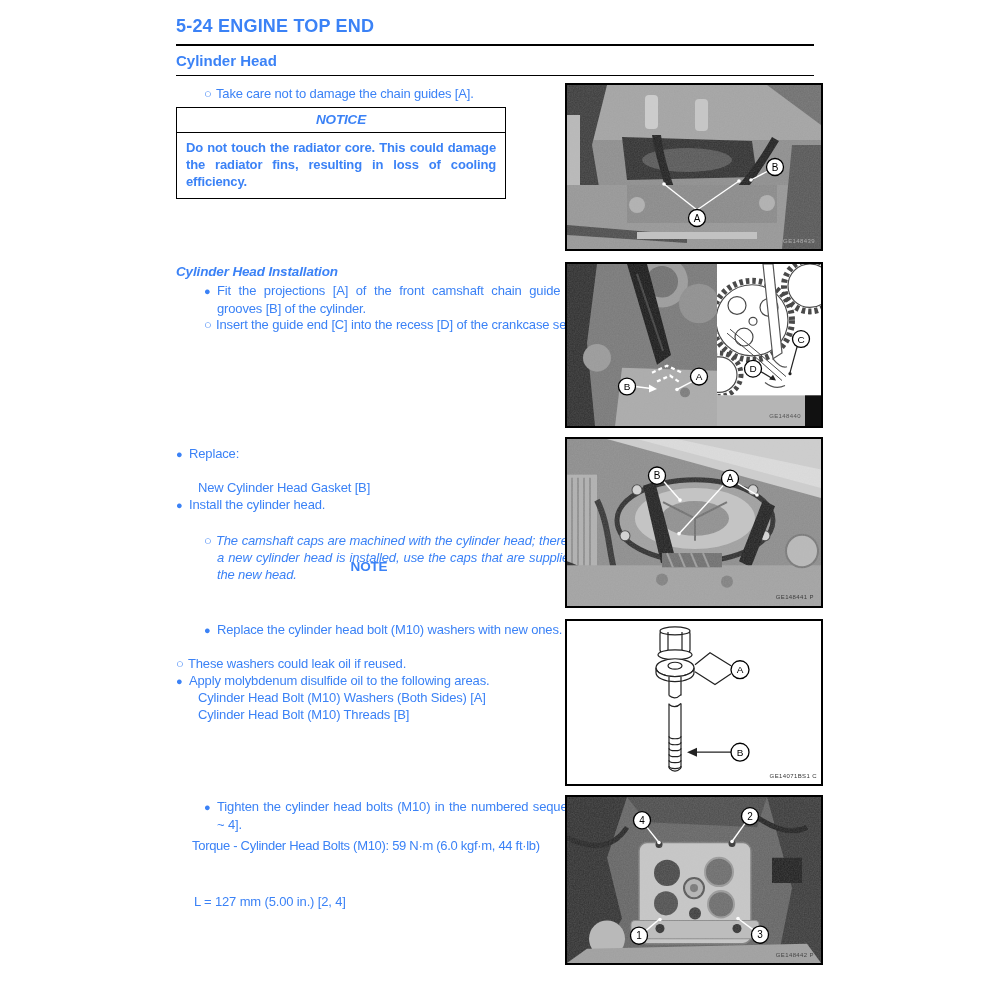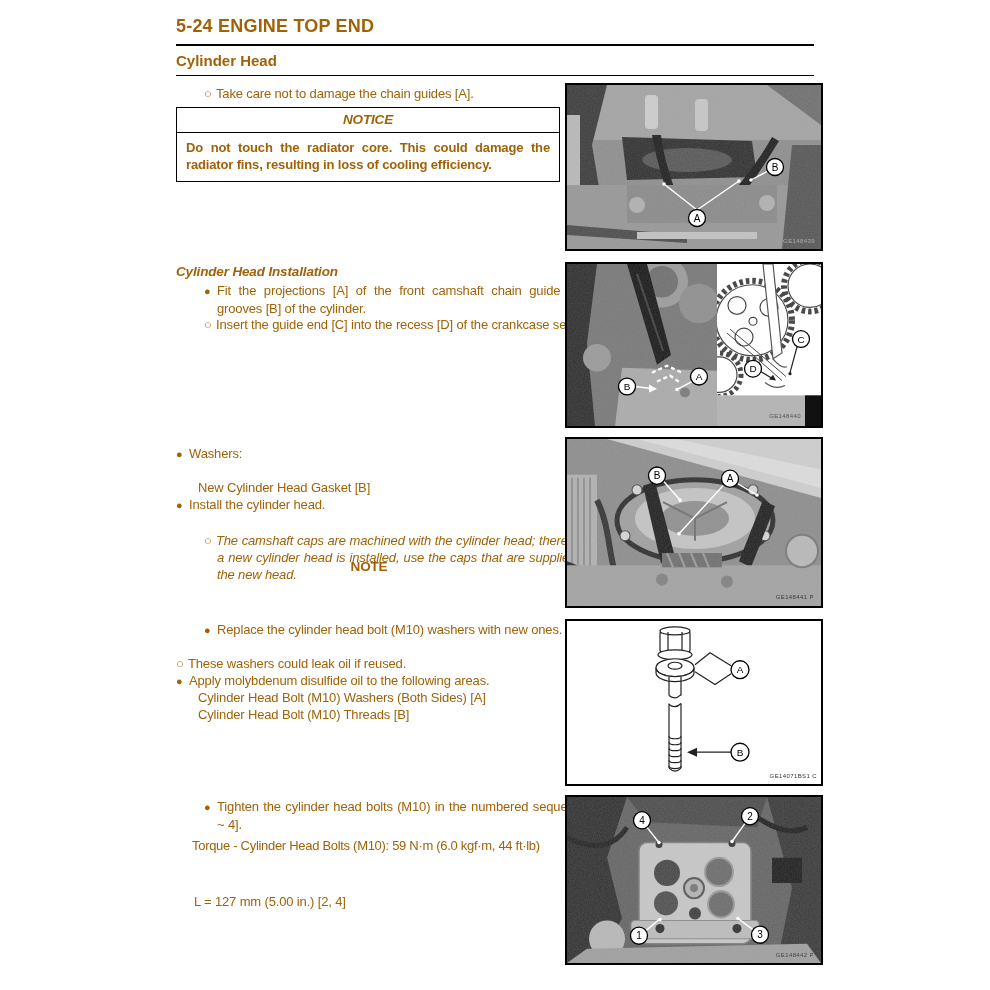--- a/index.html
+++ b/index.html
@@ -1,17 +1,17 @@
 <!DOCTYPE html>
 <html><head>
 <meta charset="utf-8">
 <style>
   html,body { margin:0; padding:0; background:#fff; }
   .page { position:relative; width:990px; height:990px; background:#ffffff;
-          font-family:"Liberation Sans", sans-serif; color:#a16207; overflow:hidden;border-radius:22px; }
+          font-family:"Liberation Sans", sans-serif; color:#3b82f6; overflow:hidden;border-radius:22px; }
 
   
   .hdr { position:absolute; left:176px; top:16px; width:638px; }
   .hdr h1 { font-size:18px; font-weight:bold; margin:0 0 7px 0; letter-spacing:0.2px; }
   .rule-thick { border-top:2px solid #000; margin:0 0 6px 0; }
   .hdr h2 { font-size:15px; font-weight:bold; margin:0 0 6px 0; }
   .rule-thin { border-top:1.5px solid #000; }
 
   
   .tcol { position:absolute; left:176px; top:0; width:386px; height:990px;
@@ -19,21 +19,21 @@
   .blk { position:absolute; left:0; width:386px; margin:0; }
   .just { text-align:justify; text-align-last:left;margin-left:28px; }
   .hang { padding-left:13px; text-indent:-13px; }
   .mk  { display:inline-block; width:13px; text-indent:0; font-size:11px; vertical-align:0.5px; }
   .mkc { display:inline-block; width:12px; text-indent:0; }
   .sub { padding-left:22px; }
   .h3  { font-weight:bold; font-style:italic; font-size:13.5px; }
   .center { text-align:center; font-weight:bold; font-size:13.5px;margin-top:44px; }
   .ital { font-style:italic; }
 
-  .notice { position:absolute; left:0; top:107px; width:384px; border:1.5px solid #000; box-sizing:border-box; }
+  .notice { position:absolute; left:0; top:107px; width:330px; border:1.5px solid #000; box-sizing:border-box; }
   .notice-title { font-weight:bold; font-style:italic; font-size:13.5px; text-align:center;
                   padding:3px 0 4px 0; border-bottom:1.5px solid #000; }
   .notice-body  { font-weight:bold; padding:6px 9px 8px 9px; text-align:justify; text-align-last:left; line-height:17px; }
 
   .torque { font-weight:normal; padding-left:88px; text-indent:-72px; letter-spacing:-0.3px; width:382px; }
   .llen { padding-left:18px; }
 
   
   .fig { position:absolute; left:565px; width:258px; border:2px solid #000; box-sizing:border-box; background:#fff; }
   .fig svg { display:block; width:100%; height:100%; }
@@ -65,21 +65,21 @@
       <div class="notice-body">Do not touch the radiator core. This could damage the radiator fins, resulting in loss of cooling efficiency.</div>
     </div>
 
 
     <p class="blk h3" style="top:263px">Cylinder Head Installation</p>
 
     <p class="blk hang just" style="top:282px"><span class="mk">●</span><span>Fit the projections [A] of the front camshaft chain guide in the grooves [B] of the cylinder.</span></p>
 
     <p class="blk hang just" style="top:316px"><span class="mkc">○</span><span>Insert the guide end [C] into the recess [D] of the crankcase securely.</span></p>
 
-    <p class="blk hang" style="top:445px"><span class="mk">●</span><span>Washers:</span></p>
+    <p class="blk hang" style="top:445px"><span class="mk">●</span><span>Replace:</span></p>
     <p class="blk sub" style="top:479px">New Cylinder Head Gasket [B]</p>
     <p class="blk hang" style="top:496px"><span class="mk">●</span><span>Install the cylinder head.</span></p>
 
     <p class="blk center" style="top:514px">NOTE</p>
     <p class="blk hang just ital" style="top:532px"><span class="mkc">○</span><span>The camshaft caps are machined with the cylinder head; therefore, if a new cylinder head is installed, use the caps that are supplied with the new head.</span></p>
 
     <p class="blk hang just" style="top:621px"><span class="mk">●</span><span>Replace the cylinder head bolt (M10) washers with new ones.</span></p>
     <p class="blk hang" style="top:655px"><span class="mkc">○</span><span>These washers could leak oil if reused.</span></p>
     <p class="blk hang" style="top:672px"><span class="mk">●</span><span>Apply molybdenum disulfide oil to the following areas.</span></p>
     <p class="blk sub" style="top:689px">Cylinder Head Bolt (M10) Washers (Both Sides) [A]</p>

